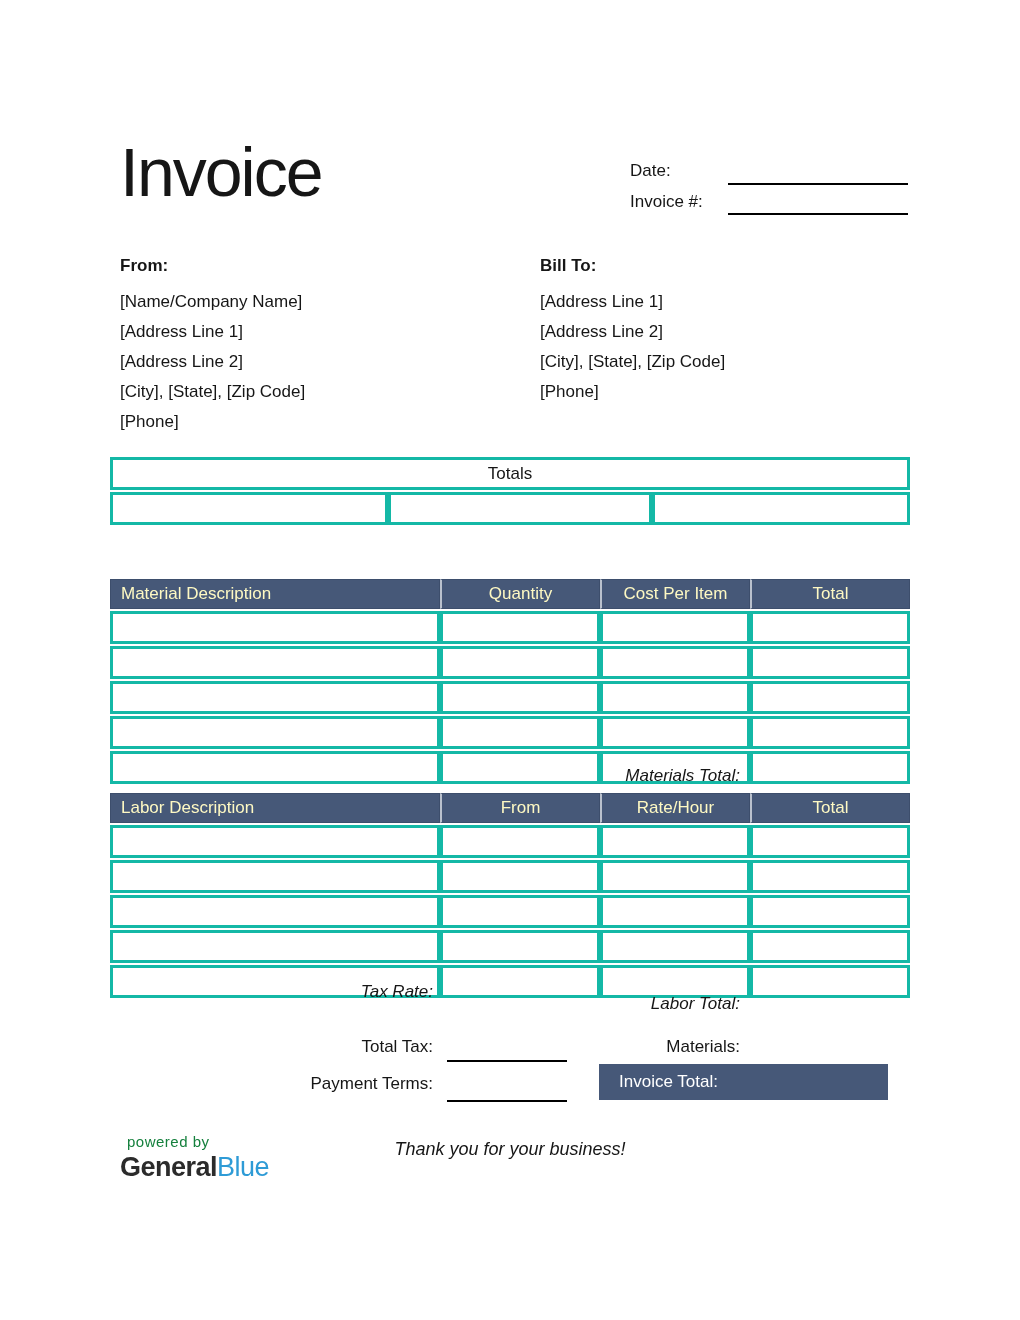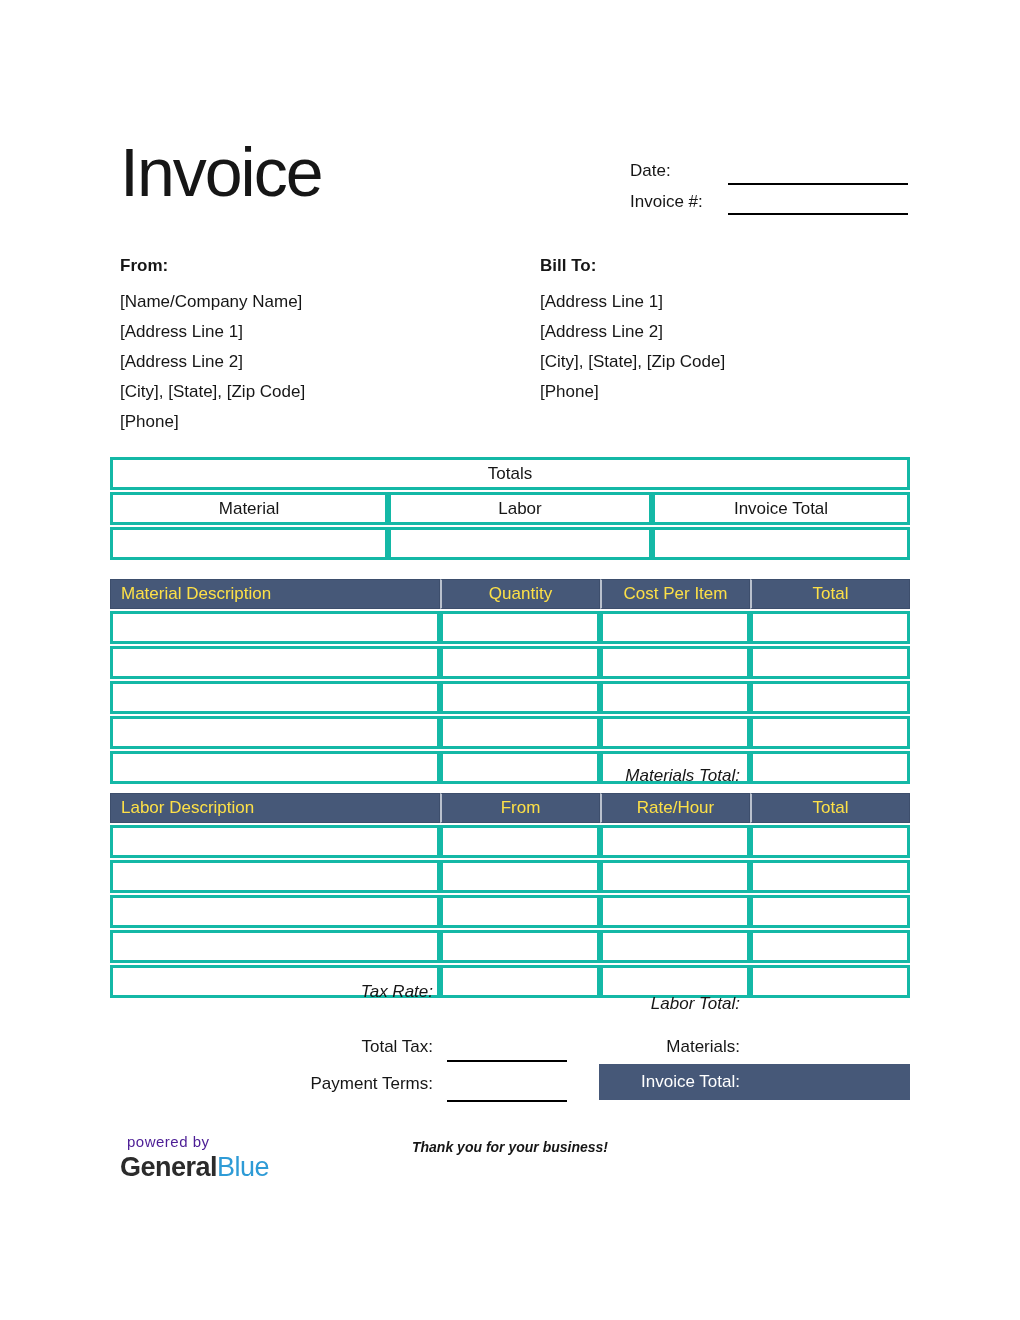--- a/index.html
+++ b/index.html
@@ -13,41 +13,41 @@
   .center{text-align:center;}
   .fieldline{border-bottom:2px solid #000;height:0;}
 
   .addr .hd{font-weight:bold;font-size:17px;margin-bottom:11px;}
   .addr .ln{font-size:17px;line-height:30px;}
 
   
   table.tbl{border-collapse:separate;border-spacing:0 2px;width:800px;table-layout:fixed;}
   table.tbl td{border:3px solid #14b8a6;background:#fff;font-size:17px;
                padding:0 10px;height:27px;overflow:hidden;}
-  table.tbl th{border:1px solid #3d4e6c;background:var(--accent);color:#fde047;
+  table.tbl th{border:1px solid #3d4e6c;background:var(--accent);color:#fef9c3;
                font-size:17px;font-weight:normal;padding:0 10px;height:28px;}
   table.tbl th + th{border-left:2px solid #bac1cd;}
   th.left,td.left{text-align:left;}
   th.center,td.center{text-align:center;}
 
   table.totals td{text-align:center;}
   td.totals-title{background:#f2f2f2;height:24px;font-size:17px;}
   td.totals-lbl{height:26px;}
   td.totals-empty{height:28px;}
 
-  .invoice-total-box{left:599px;top:1064px;width:311px;height:36px;
+  .invoice-total-box{left:599px;top:1064px;width:289px;height:36px;
       background:var(--accent);display:flex;align-items:center;
       justify-content:flex-end;padding-right:170px;box-sizing:border-box;}
   .invoice-total-box span{color:#fff;font-size:17px;white-space:nowrap;}
 
-  .powered{font-size:15px;color:#4c1d95;letter-spacing:.5px;}
+  .powered{font-size:15px;color:#15803d;letter-spacing:.5px;}
   .brand{font-size:27px;letter-spacing:-.5px;}
   .brand .g{color:#2b2b2b;font-weight:bold;}
   .brand .b{color:var(--brand-blue);margin-top:35px;}
-  .thanks{font-style:italic;font-size:14px;font-weight:bold;}
+  .thanks{font-style:italic;font-size:18px;}
 </style>
 </head>
 <body>
 
 <div class="page">
 
   <div class="abs title" style="left:120px;top:138px;">Invoice</div>
 
   <div class="abs lbl" style="left:630px;top:161px;">Date:</div>
   <div class="abs lbl" style="left:740px;top:161px;"></div>
@@ -76,25 +76,20 @@
 
   <table class="tbl totals abs" style="left:110px;top:455px;">
     <colgroup>
         <col style="width:278px">
         <col style="width:264px">
         <col style="width:258px">
       </colgroup>
     <tbody>
         <tr>
       <td class="totals-title" colspan="3">Totals</td>
-    </tr>
-    <tr>
-      <td class="totals-lbl">Material</td>
-      <td class="totals-lbl">Labor</td>
-      <td class="totals-lbl">Invoice Total</td>
     </tr>
     <tr>
       <td class="totals-empty"></td>
       <td class="totals-empty"></td>
       <td class="totals-empty"></td>
     </tr>
   </tbody>
     </table>
 
   <table class="tbl abs" style="left:110px;top:577px;">

